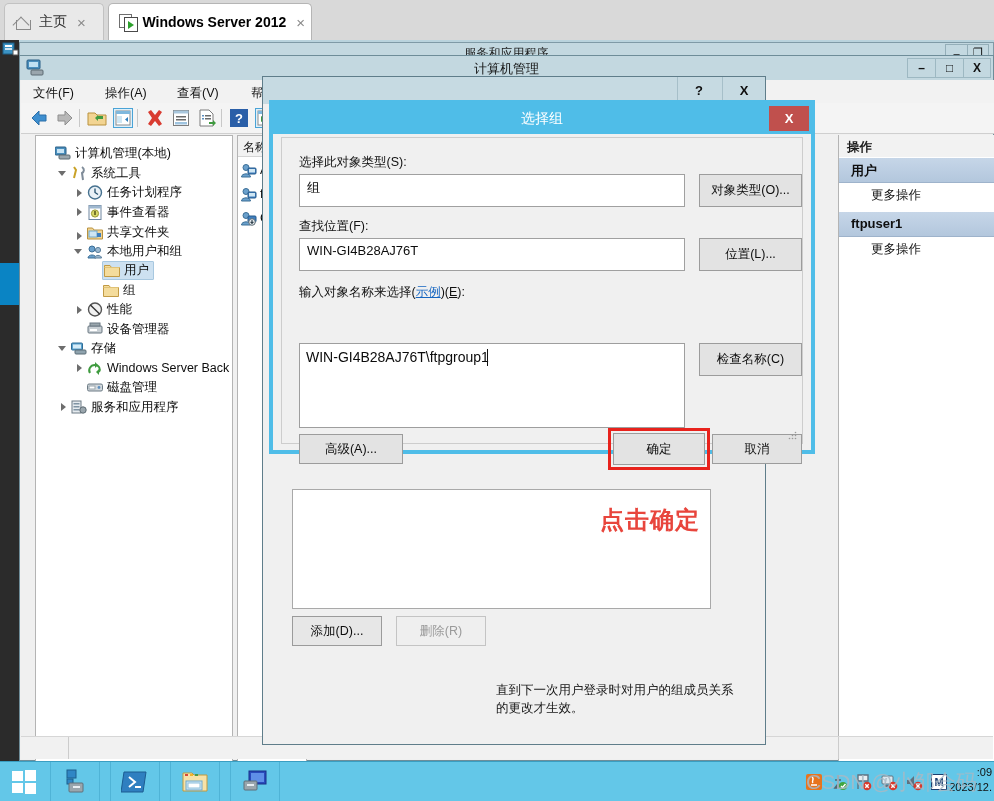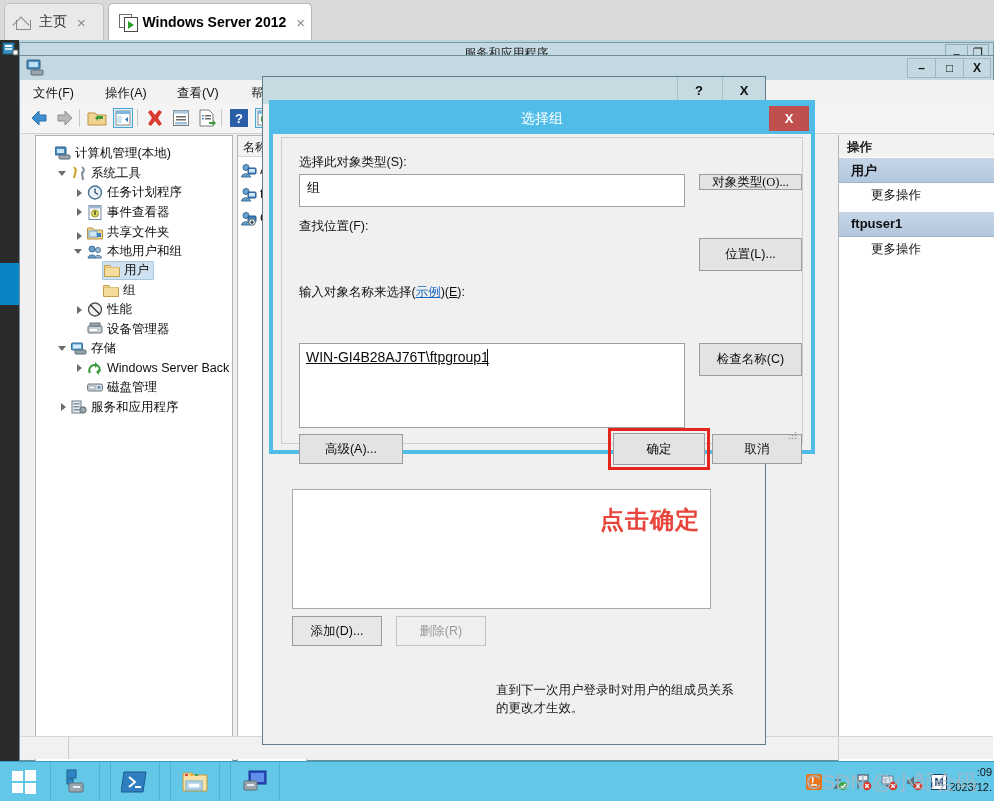--- a/index.html
+++ b/index.html
@@ -114,21 +114,21 @@
   #seltitle .t{position:absolute;left:0;right:0;top:6px;text-align:center;font-size:14px;color:#fff;}
   #selclose{position:absolute;right:2px;top:2px;width:40px;height:25px;background:#c0504d;
       display:flex;align-items:center;justify-content:center;color:#fff;font-size:13px;font-weight:bold;}
   #selinner{position:absolute;left:8px;top:33px;width:522px;height:307px;background:#f0f0f0;border:1px solid #cdcdcd;box-sizing:border-box;}
   .sflabel{position:absolute;font-size:12.5px;color:#101010;}
   .sfield{position:absolute;background:#fff;border:1px solid #a0a0a0;box-sizing:border-box;
       font-size:13px;color:#0c0c0c;padding:4px 7px;}
   .sbtn{position:absolute;box-sizing:border-box;background:#e3e3e3;border:1px solid #9c9c9c;
       display:flex;align-items:center;justify-content:center;font-size:12.5px;color:#0d0d0d;}
   #objentry{position:absolute;left:17px;top:205px;width:386px;height:85px;background:#fff;border:1px solid #9e9e9e;box-sizing:border-box;}
-  #objentry .val{position:absolute;left:6px;top:5px;font-size:14px;color:#0b0b0b;text-decoration:underline;}
+  #objentry .val{position:absolute;left:6px;top:5px;font-size:14px;color:#0b0b0b;}
   #objentry .caret{position:absolute;top:5px;width:1px;height:17px;background:#111;}
   #okhl{position:absolute;left:326px;top:290px;width:102px;height:42px;border:3px solid #e8221c;box-sizing:border-box;}
   #resizegrip{position:absolute;right:5px;bottom:3px;width:9px;height:9px;}
   .lnk{color:#1565c0;text-decoration:underline;}
   .ul{text-decoration:underline;}
 
   
   #taskbar{left:0;top:761px;width:994px;height:40px;background:#63c7e8;border-top:1px solid #3a9ec2;}
   #startbtn{position:absolute;left:0;top:0;width:48px;height:40px;display:flex;align-items:center;justify-content:center;}
   .tbitem{position:absolute;top:0;width:50px;height:40px;border-left:1px solid #4fb3d6;border-right:1px solid #4fb3d6;
@@ -177,20 +177,21 @@
 </div>
 
 <div class="abs" id="cmgmt">
 
   <div class="abs" id="cmtitle">
     <svg class="abs" id="cmicon" viewBox="0 0 20 18">
       <rect x="1" y="1" width="13" height="9" rx="1" fill="#4a8fbd" stroke="#2a5f85"></rect>
       <rect x="3" y="3" width="9" height="5" fill="#bfe0f2"></rect>
       <rect x="5" y="11" width="12" height="5" rx="1" fill="#9aa6ad" stroke="#5c6a72"></rect>
     </svg>
+    <div class="t">计算机管理</div>
     <div class="wbtns">
       <span>–</span>
       <span>□</span>
       <span>X</span>
     </div>
   </div>
 
   <div class="abs" id="menubar">
     <div class="menuitem" style="left:8px;">文件(F)</div>
     <div class="menuitem" style="left:80px;">操作(A)</div>
@@ -506,23 +507,24 @@
 <div class="abs" id="seldlg">
   <div class="abs" id="seltitle">
     <div class="t">选择组</div>
     <div id="selclose">X</div>
   </div>
 
   <div class="abs" id="selinner">
 
     <div class="sflabel" style="left:17px;top:16px;">选择此对象类型(S):</div>
     <div class="sfield" style="left:17px;top:36px;width:386px;height:33px;">组</div>
-    <div class="sbtn" style="left:417px;top:36px;width:103px;height:16px;font-family:Liberation Serif, serif;">对象类型(O)...</div>
+    <div class="sbtn" style="left:417px;top:36px;width:103px;height:33px;">对象类型(O)...</div>
 
     <div class="sflabel" style="left:17px;top:80px;">查找位置(F):</div>
+    <div class="sfield" style="left:17px;top:100px;width:386px;height:33px;">WIN-GI4B28AJ76T</div>
     <div class="sbtn" style="left:417px;top:100px;width:103px;height:33px;">位置(L)...</div>
 
     <div class="sflabel" style="left:17px;top:146px;">
       <span>输入对象名称来选择(</span><span class="lnk">示例</span><span>)(<span class="ul">E</span>):</span>
     </div>
     <div class="abs" id="objentry">
       <span class="val">WIN-GI4B28AJ76T\ftpgroup1</span>
       <span class="caret" style="left:187px;"></span>
     </div>
     <div class="sbtn" style="left:417px;top:205px;width:103px;height:33px;">检查名称(C)</div>

